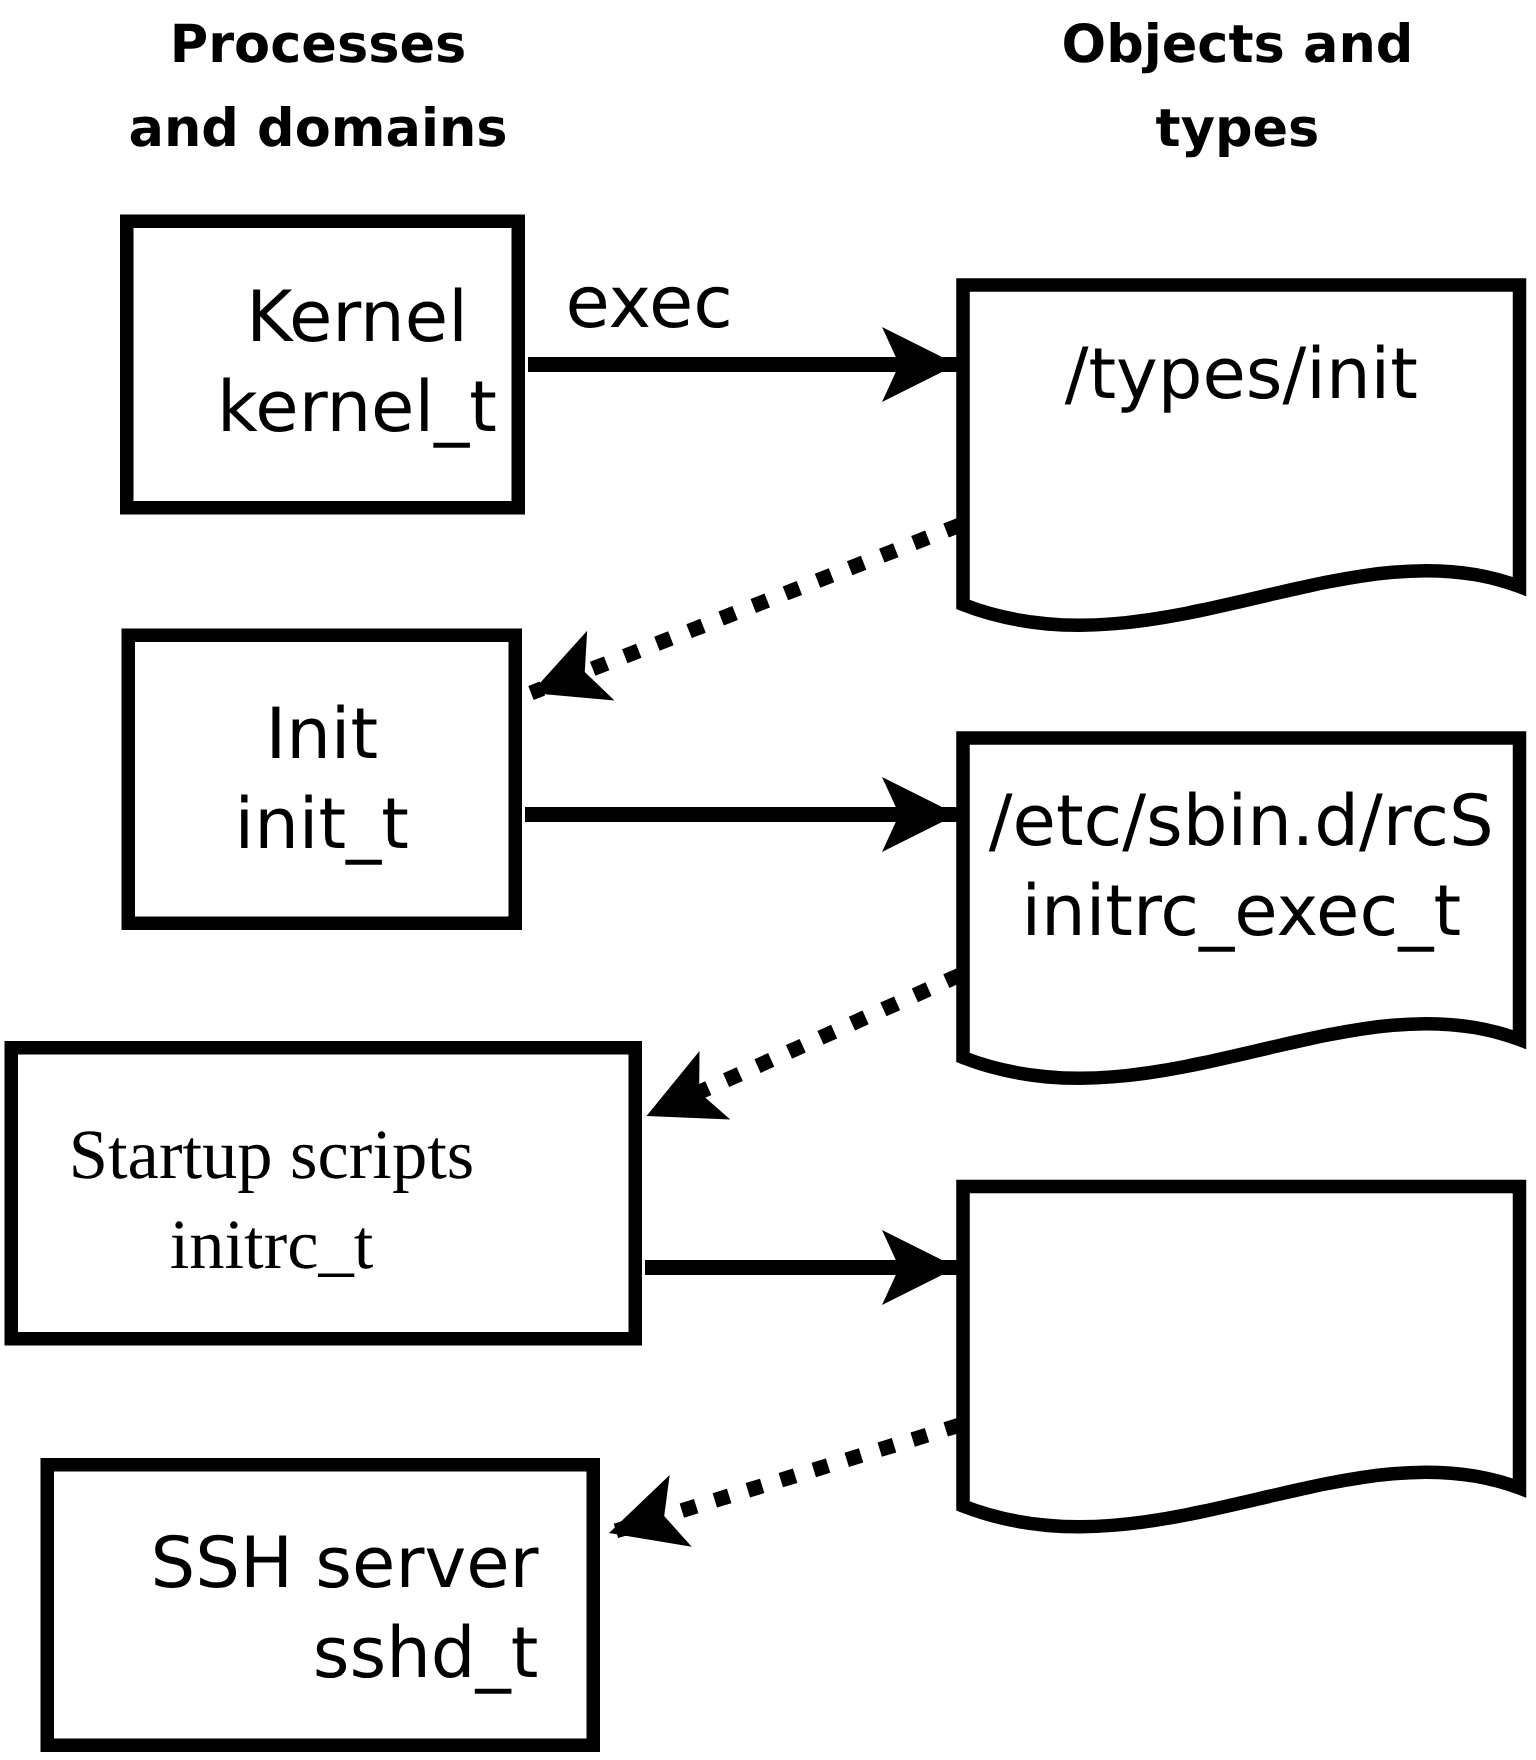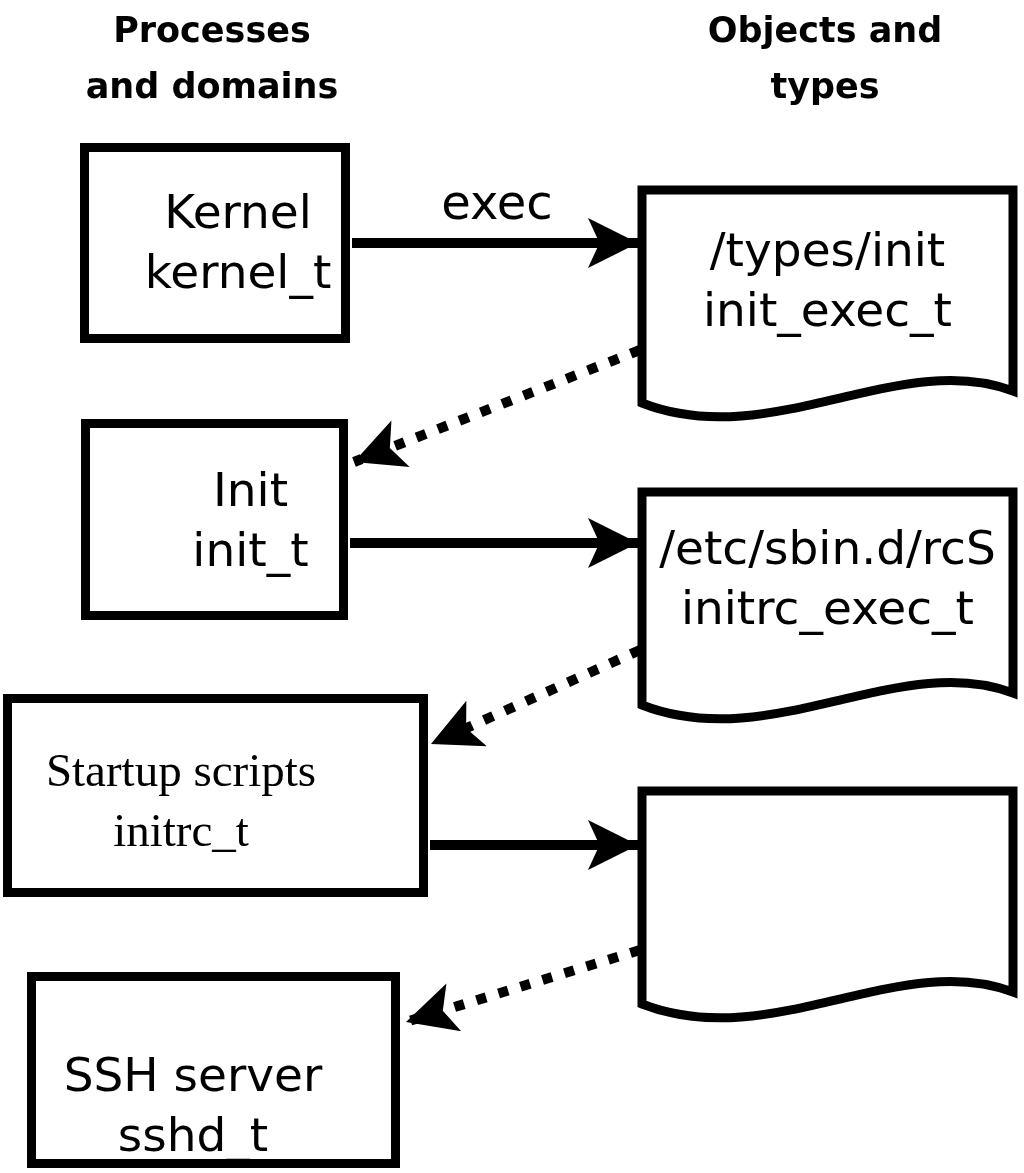--- a/index.html
+++ b/index.html
@@ -33,21 +33,20 @@
   }
   .node-label {
     position: absolute;
     text-align: center;
     font-size: 47px;
     line-height: 60px;
   }
   .node-label span { display: block; }
   .edge-label {
     position: absolute;
-    text-align: center;
     font-size: 48px;
     line-height: 50px;
   }
   .solid-edge { stroke: #000000; stroke-width: 10; fill: none; }
   .dotted-edge { stroke: #000000; stroke-width: 10; fill: none; stroke-dasharray: 10 13; }
   .doc-shape { stroke: #000000; stroke-width: 9; fill: #ffffff; stroke-linejoin: miter; }
 </style>
 </head>
 <body>
 
@@ -78,40 +77,39 @@
   <div class="col-header" style="left:625px; top:2px; width:400px;">Objects and
 types</div>
 
   <div class="pbox" style="left:80px; top:143px; width:270px; height:200px;"></div>
   <div class="node-label" style="left:80px; top:182px; width:316px;">
     <span>Kernel</span>
     <span>kernel_t</span>
   </div>
 
   <div class="pbox" style="left:81px; top:419px; width:267px; height:201px;"></div>
-  <div class="node-label" style="left:81px; top:460px; width:267px;margin-left:36px;">
+  <div class="node-label" style="left:81px; top:460px; width:267px;">
     <span>Init</span>
     <span>init_t</span>
   </div>
 
   <div class="pbox" style="left:3px; top:694px; width:425px; height:203px;"></div>
   <div class="node-label" style="left:3px; top:740px; width:356px;font-family:Liberation Serif, serif;">
     <span>Startup scripts</span>
     <span>initrc_t</span>
   </div>
 
   <div class="pbox" style="left:27px; top:972px; width:373px; height:196px;"></div>
-  <div class="node-label" style="left:27px; top:1045px; width:332px;">
+  <div class="node-label" style="left:27px; top:1013px; width:332px;text-align:right;">
     <span>SSH server</span>
     <span>sshd_t</span>
   </div>
 
   <div class="node-label" style="left:642px; top:220px; width:371px;">
     <span>/types/init</span>
-    <span>init_exec_t</span>
   </div>
   <div class="node-label" style="left:642px; top:518px; width:371px;">
     <span>/etc/sbin.d/rcS</span>
     <span>initrc_exec_t</span>
   </div>
 
   <div class="edge-label" style="left:377px; top:177px; width:240px;">exec</div>
 
 </div>
 

